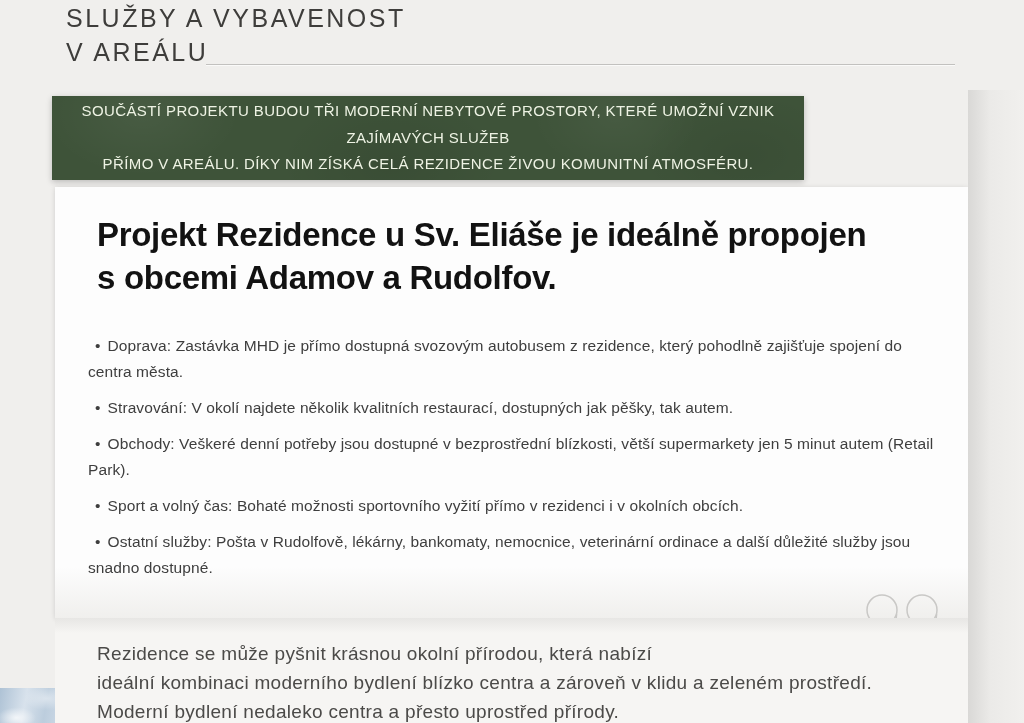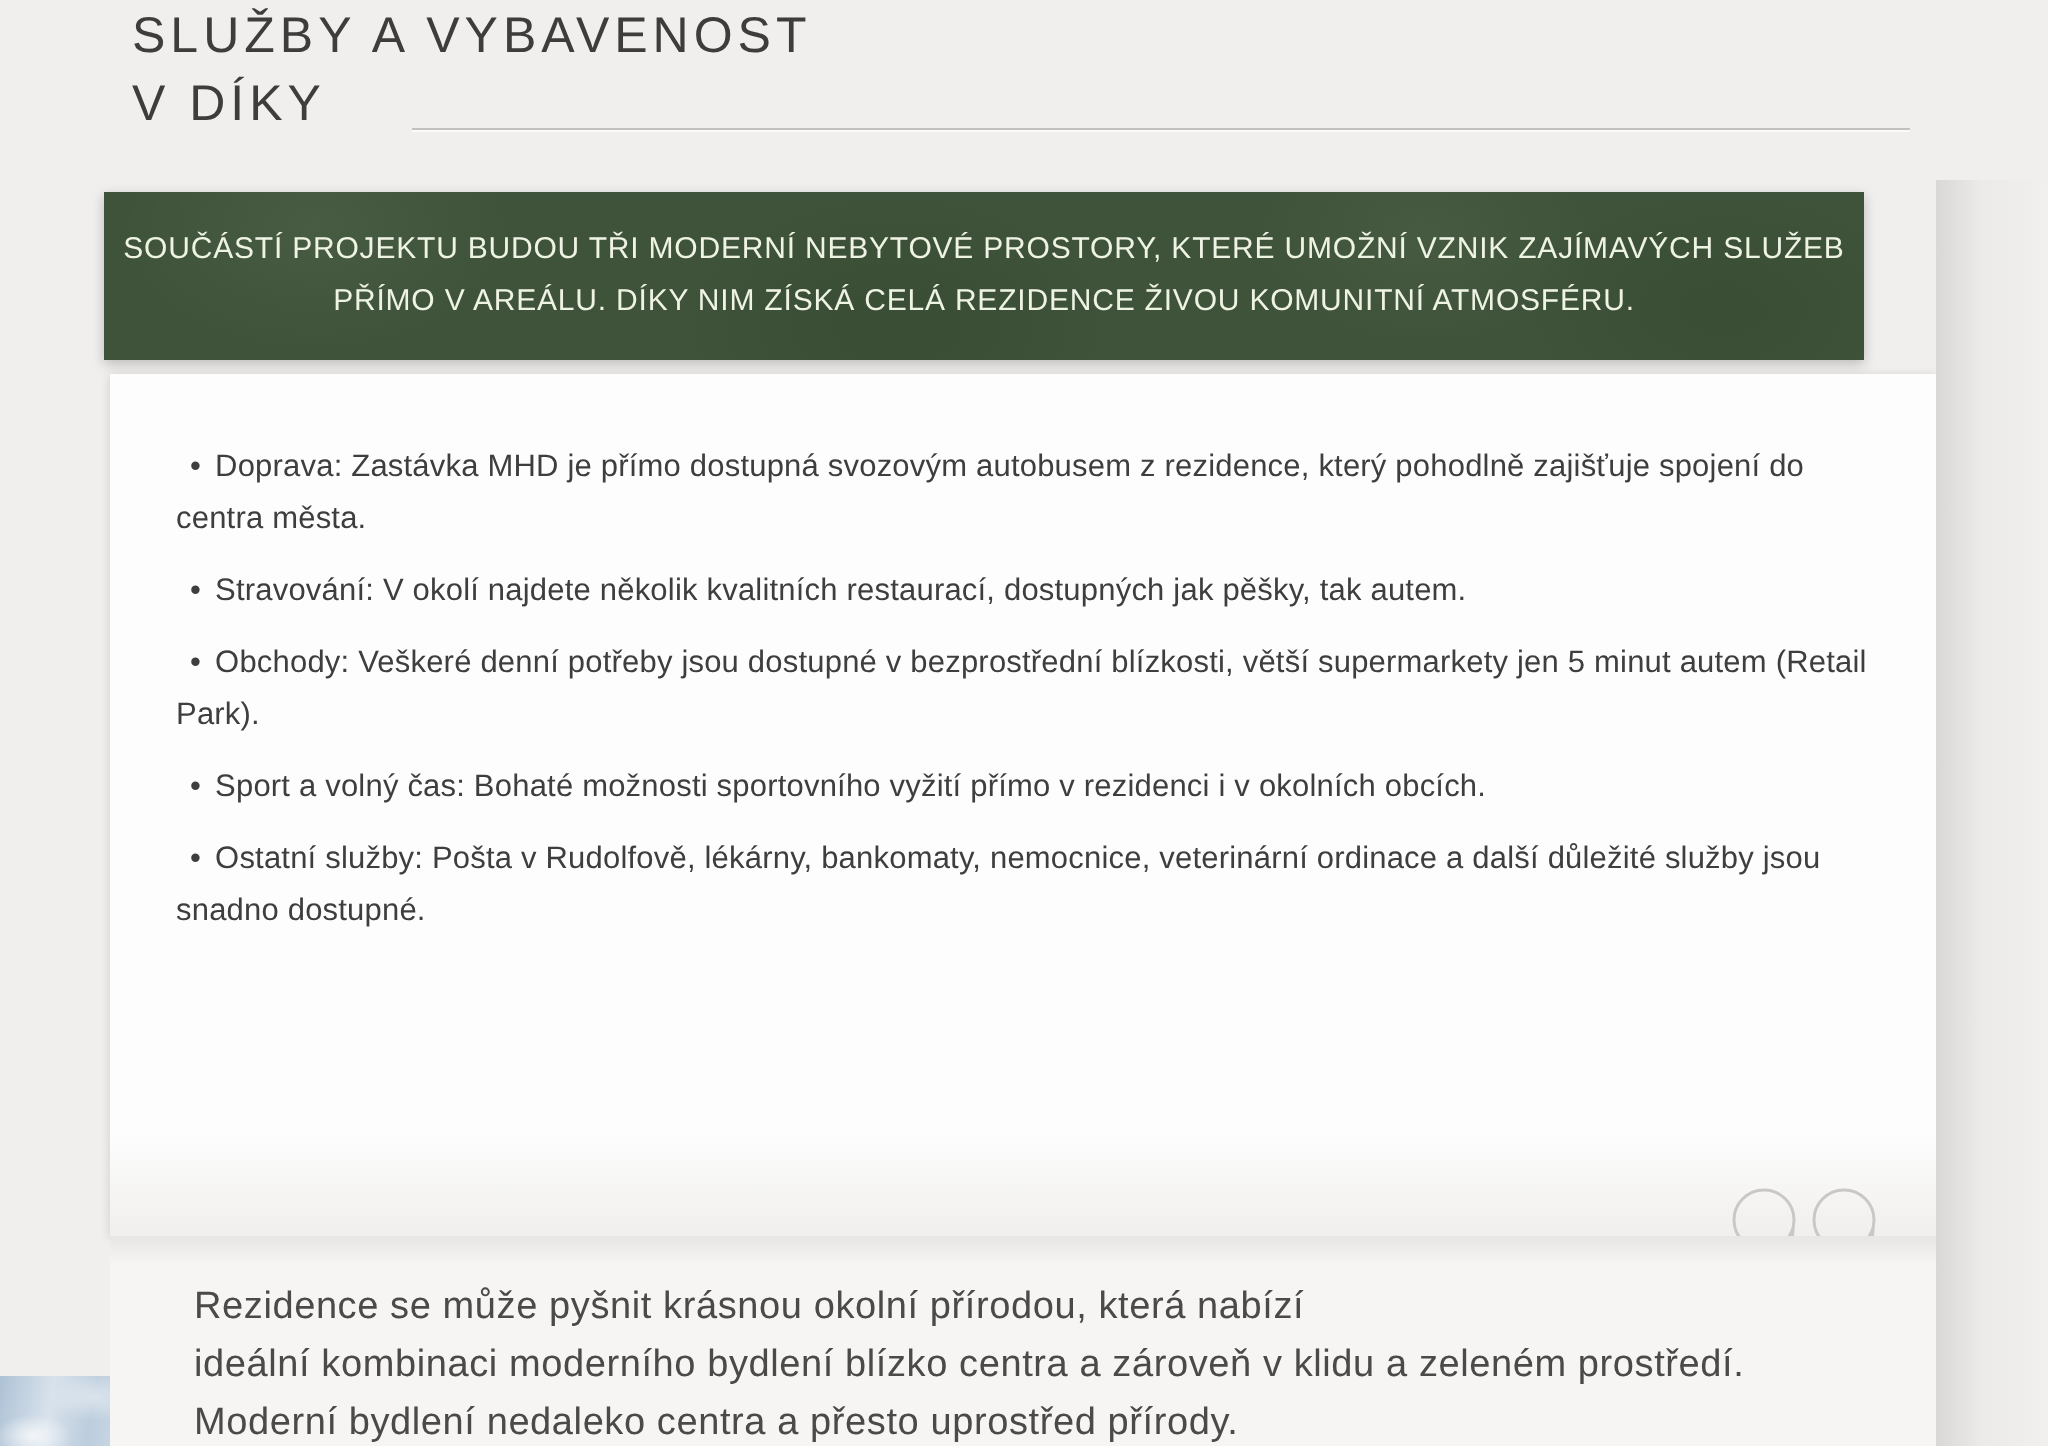--- a/index.html
+++ b/index.html
@@ -16,21 +16,21 @@
     font-size:25px;line-height:34px;letter-spacing:2.5px;
     font-weight:400;color:#3e3d3b;
   }
   .title-rule{
     position:absolute;left:206px;top:64px;width:749px;height:1px;
     background:#c2c1bf;box-shadow:0 1px 0 rgba(255,255,255,0.65);
   }
 
   
   .banner{
-    position:absolute;left:52px;top:96px;width:880px;height:84px;
+    position:absolute;left:52px;top:96px;width:752px;height:84px;
     background-color:#3e5339;
     background-image:
       radial-gradient(140px 90px at 12% 20%, rgba(255,255,255,0.05), transparent 70%),
       radial-gradient(160px 100px at 45% 80%, rgba(0,0,0,0.08), transparent 70%),
       radial-gradient(120px 80px at 75% 25%, rgba(255,255,255,0.045), transparent 70%),
       radial-gradient(150px 90px at 92% 70%, rgba(0,0,0,0.07), transparent 70%);
     color:#eef3e4;
     display:flex;flex-direction:column;justify-content:center;
     text-align:center;
     font-size:15px;line-height:26.5px;letter-spacing:0.4px;
@@ -82,32 +82,36 @@
       linear-gradient(100deg,#aec2d5 0%, #d8e2ec 45%, #bccddd 80%, #c7d5e3 100%);
   }
 </style>
 </head>
 <body>
 
 <div class="page">
 
   <div class="page-title">
     <div>SLUŽBY A VYBAVENOST</div>
-    <div>V DÍKY</div>
+    <div>V AREÁLU</div>
   </div>
   <div class="title-rule"></div>
 
   <div class="banner">
     <div>SOUČÁSTÍ PROJEKTU BUDOU TŘI MODERNÍ NEBYTOVÉ PROSTORY, KTERÉ UMOŽNÍ VZNIK ZAJÍMAVÝCH SLUŽEB</div>
     <div>PŘÍMO V AREÁLU. DÍKY NIM ZÍSKÁ CELÁ REZIDENCE ŽIVOU KOMUNITNÍ ATMOSFÉRU.</div>
   </div>
 
   <div class="card">
 
     <div class="card-main">
+      <div class="card-heading">
+        <div>Projekt Rezidence u Sv. Eliáše je ideálně propojen</div>
+        <div>s obcemi Adamov a Rudolfov.</div>
+      </div>
 
       <div class="bullet-list">
         <div class="bullet-item"><span class="bullet-dot">•</span><span>Doprava: Zastávka MHD je přímo dostupná svozovým autobusem z rezidence, který pohodlně zajišťuje spojení do centra města.</span></div>
         <div class="bullet-item"><span class="bullet-dot">•</span><span>Stravování: V okolí najdete několik kvalitních restaurací, dostupných jak pěšky, tak autem.</span></div>
         <div class="bullet-item"><span class="bullet-dot">•</span><span>Obchody: Veškeré denní potřeby jsou dostupné v bezprostřední blízkosti, větší supermarkety jen 5 minut autem (Retail Park).</span></div>
         <div class="bullet-item"><span class="bullet-dot">•</span><span>Sport a volný čas: Bohaté možnosti sportovního vyžití přímo v rezidenci i v okolních obcích.</span></div>
         <div class="bullet-item"><span class="bullet-dot">•</span><span>Ostatní služby: Pošta v Rudolfově, lékárny, bankomaty, nemocnice, veterinární ordinace a další důležité služby jsou snadno dostupné.</span></div>
       </div>
     </div>
 

